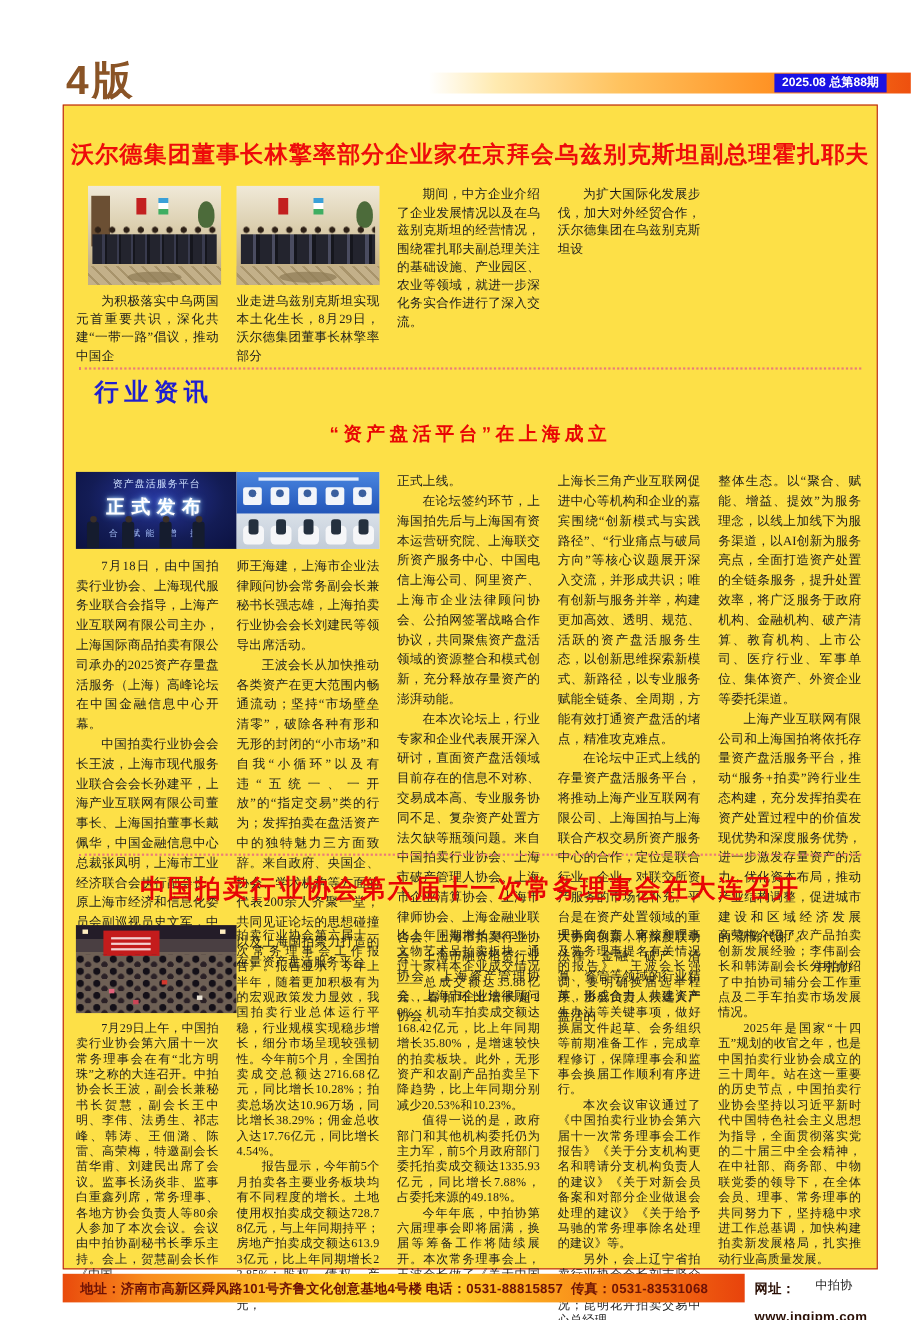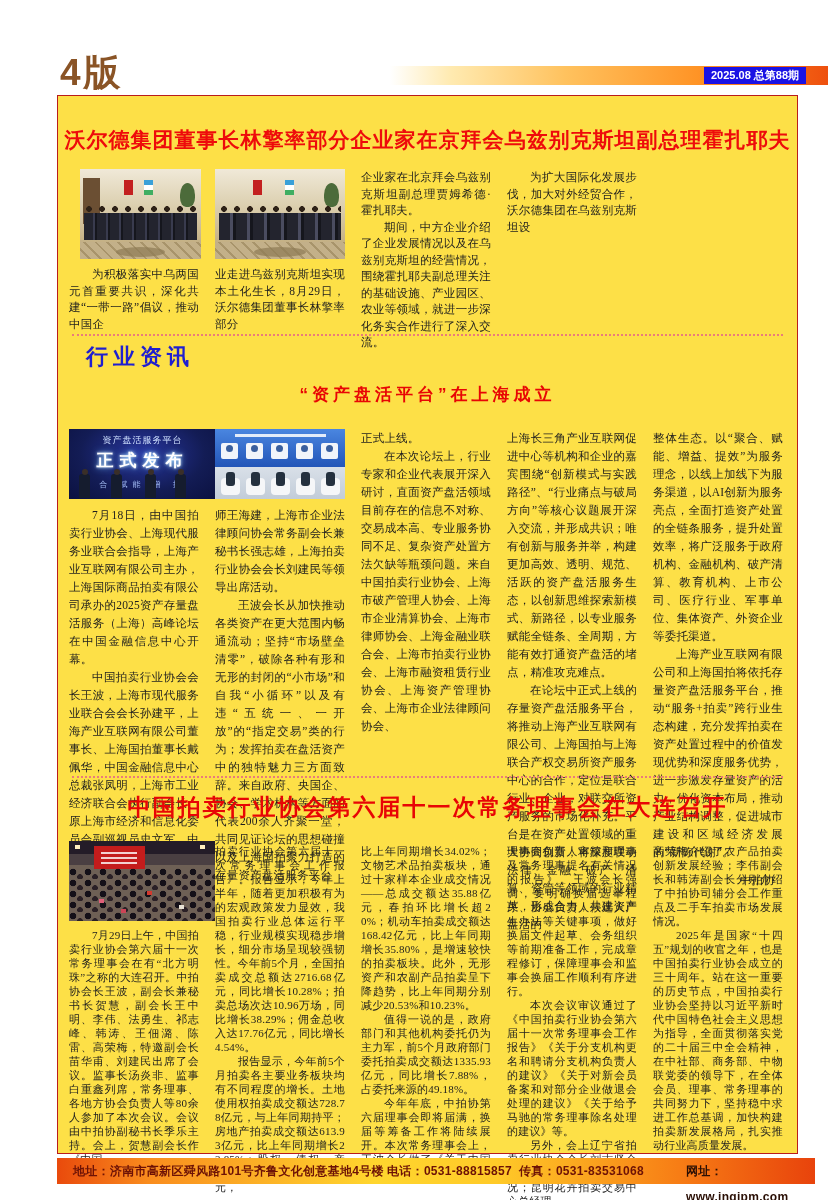--- a/index.html
+++ b/index.html
@@ -70,21 +70,21 @@
   .chair::before{content:"";position:absolute;top:-6px;left:5px;width:9px;height:14px;border-radius:3px;background:#24303e;}
   .ph-hall{background:linear-gradient(180deg,#241c28 0 16%,#4a3f42 16% 30%,#6e6055 30% 100%);}
   .hall-screen{position:absolute;left:17%;top:6%;width:35%;height:29%;background:#c41c1c;}
   .hall-screen i{position:absolute;left:15%;width:70%;height:2px;background:rgba(255,255,255,.8);}
   .crowd3{position:absolute;left:0;right:0;top:34%;bottom:0;
           background-image:radial-gradient(circle at 4px 4px,#141018 3px,transparent 3.6px),
                            radial-gradient(circle at 11px 9px,#2a2026 2.6px,transparent 3.1px);
           background-size:15px 11px,15px 11px;}
   .spot{position:absolute;width:5px;height:4px;}
   
-  .footer{position:absolute;left:57px;top:1158px;width:758px;height:26px;
+  .footer{position:absolute;left:57px;top:1158px;width:620px;height:26px;
           background:linear-gradient(90deg,#e94a0c 0%,#f98c1e 12%,#ffd62e 42%,#ffca28 58%,#f77d15 82%,#e8430c 100%);
           font-family:"Liberation Sans",sans-serif;font-weight:bold;font-size:12px;color:#6d1206;}
   .footer span{position:absolute;top:0;line-height:26px;letter-spacing:.3px;}
   .f-addr{left:16px}.f-phone{left:330px}.f-fax{left:462px}.f-web{left:597px;color:#2a0f05;margin-left:32px;}
 </style>
 </head>
 <body>
 
 <div class="page-num">4版</div>
 <div class="top-band"></div>
@@ -116,21 +116,20 @@
       </div>
   </div>
 
   <div class="col x1 lha1" style="top:170px">
     <p class="ind">为积极落实中乌两国元首重要共识，深化共建“一带一路”倡议，推动中国企</p>
   </div>
   <div class="col x2 lha1" style="top:170px">
     <p>业走进乌兹别克斯坦实现本土化生长，8月29日，沃尔德集团董事长林擎率部分</p>
   </div>
   <div class="col x3 lha1" style="top:73px">
-    <p>企业家在北京拜会乌兹别克斯坦副总理贾姆希德·霍扎耶夫。</p>
     <p class="ind">期间，中方企业介绍了企业发展情况以及在乌兹别克斯坦的经营情况，围绕霍扎耶夫副总理关注的基础设施、产业园区、农业等领域，就进一步深化务实合作进行了深入交流。</p>
   </div>
   <div class="col x4 lha1" style="top:73px">
     <p class="ind">为扩大国际化发展步伐，加大对外经贸合作，沃尔德集团在乌兹别克斯坦设</p>
   </div>
 
   <div class="sep sep1"></div>
 
   <h2 class="sec-label">行业资讯</h2>
   <h1 class="t-red a2-title">“资产盘活平台”在上海成立</h1>
@@ -164,20 +163,21 @@
   <div class="col x1 lha2" style="top:410px">
     <p class="ind">7月18日，由中国拍卖行业协会、上海现代服务业联合会指导，上海产业互联网有限公司主办，上海国际商品拍卖有限公司承办的2025资产存量盘活服务（上海）高峰论坛在中国金融信息中心开幕。</p>
     <p class="ind">中国拍卖行业协会会长王波，上海市现代服务业联合会会长孙建平，上海产业互联网有限公司董事长、上海国拍董事长戴佩华，中国金融信息中心总裁张凤明，上海市工业经济联合会执行副会长、原上海市经济和信息化委员会副巡视员史文军，中国电信上海公司党委委员、财务总监、总会计</p>
   </div>
   <div class="col x2 lha2" style="top:410px">
     <p>师王海建，上海市企业法律顾问协会常务副会长兼秘书长强志雄，上海拍卖行业协会会长刘建民等领导出席活动。</p>
     <p class="ind">王波会长从加快推动各类资产在更大范围内畅通流动；坚持“市场壁垒清零”，破除各种有形和无形的封闭的“小市场”和自我“小循环”以及有违“五统一、一开放”的“指定交易”类的行为；发挥拍卖在盘活资产中的独特魅力三方面致辞。来自政府、央国企、协会、学术机构等方面的代表200余人齐聚一堂，共同见证论坛的思想碰撞以及上海国拍聚力打造的存量资产盘活服务平台</p>
   </div>
   <div class="col x3 lha2" style="top:333px">
     <p>正式上线。</p>
+    <p class="ind">在论坛签约环节，上海国拍先后与上海国有资本运营研究院、上海联交所资产服务中心、中国电信上海公司、阿里资产、上海市企业法律顾问协会、公拍网签署战略合作协议，共同聚焦资产盘活领域的资源整合和模式创新，充分释放存量资产的澎湃动能。</p>
     <p class="ind">在本次论坛上，行业专家和企业代表展开深入研讨，直面资产盘活领域目前存在的信息不对称、交易成本高、专业服务协同不足、复杂资产处置方法欠缺等瓶颈问题。来自中国拍卖行业协会、上海市破产管理人协会、上海市企业清算协会、上海市律师协会、上海金融业联合会、上海市拍卖行业协会、上海市融资租赁行业协会、上海资产管理协会、上海市企业法律顾问协会、</p>
   </div>
   <div class="col x5 lha2" style="top:333px">
     <p>整体生态。以“聚合、赋能、增益、提效”为服务理念，以线上加线下为服务渠道，以AI创新为服务亮点，全面打造资产处置的全链条服务，提升处置效率，将广泛服务于政府机构、金融机构、破产清算、教育机构、上市公司、医疗行业、军事单位、集体资产、外资企业等委托渠道。</p>
     <p class="ind">上海产业互联网有限公司和上海国拍将依托存量资产盘活服务平台，推动“服务+拍卖”跨行业生态构建，充分发挥拍卖在资产处置过程中的价值发现优势和深度服务优势，进一步激发存量资产的活力，优化资本布局，推动产业结构调整，促进城市建设和区域经济发展的“新陈代谢”。</p>
     <p class="byline">中拍协</p>
   </div>
   <div class="col x4 lha2" style="top:333px">
     <p>上海长三角产业互联网促进中心等机构和企业的嘉宾围绕“创新模式与实践路径”、“行业痛点与破局方向”等核心议题展开深入交流，并形成共识；唯有创新与服务并举，构建更加高效、透明、规范、活跃的资产盘活服务生态，以创新思维探索新模式、新路径，以专业服务赋能全链条、全周期，方能有效打通资产盘活的堵点，精准攻克难点。</p>
     <p class="ind">在论坛中正式上线的存量资产盘活服务平台，将推动上海产业互联网有限公司、上海国拍与上海联合产权交易所资产服务中心的合作，定位是联合行业、企业，对联交所资产服务的市场化补充。平台是在资产处置领域的重大协同创新，将深度联动法律、金融、破产、清算、资管等领域的行业精英，形成合力，共建资产盘活的</p>

